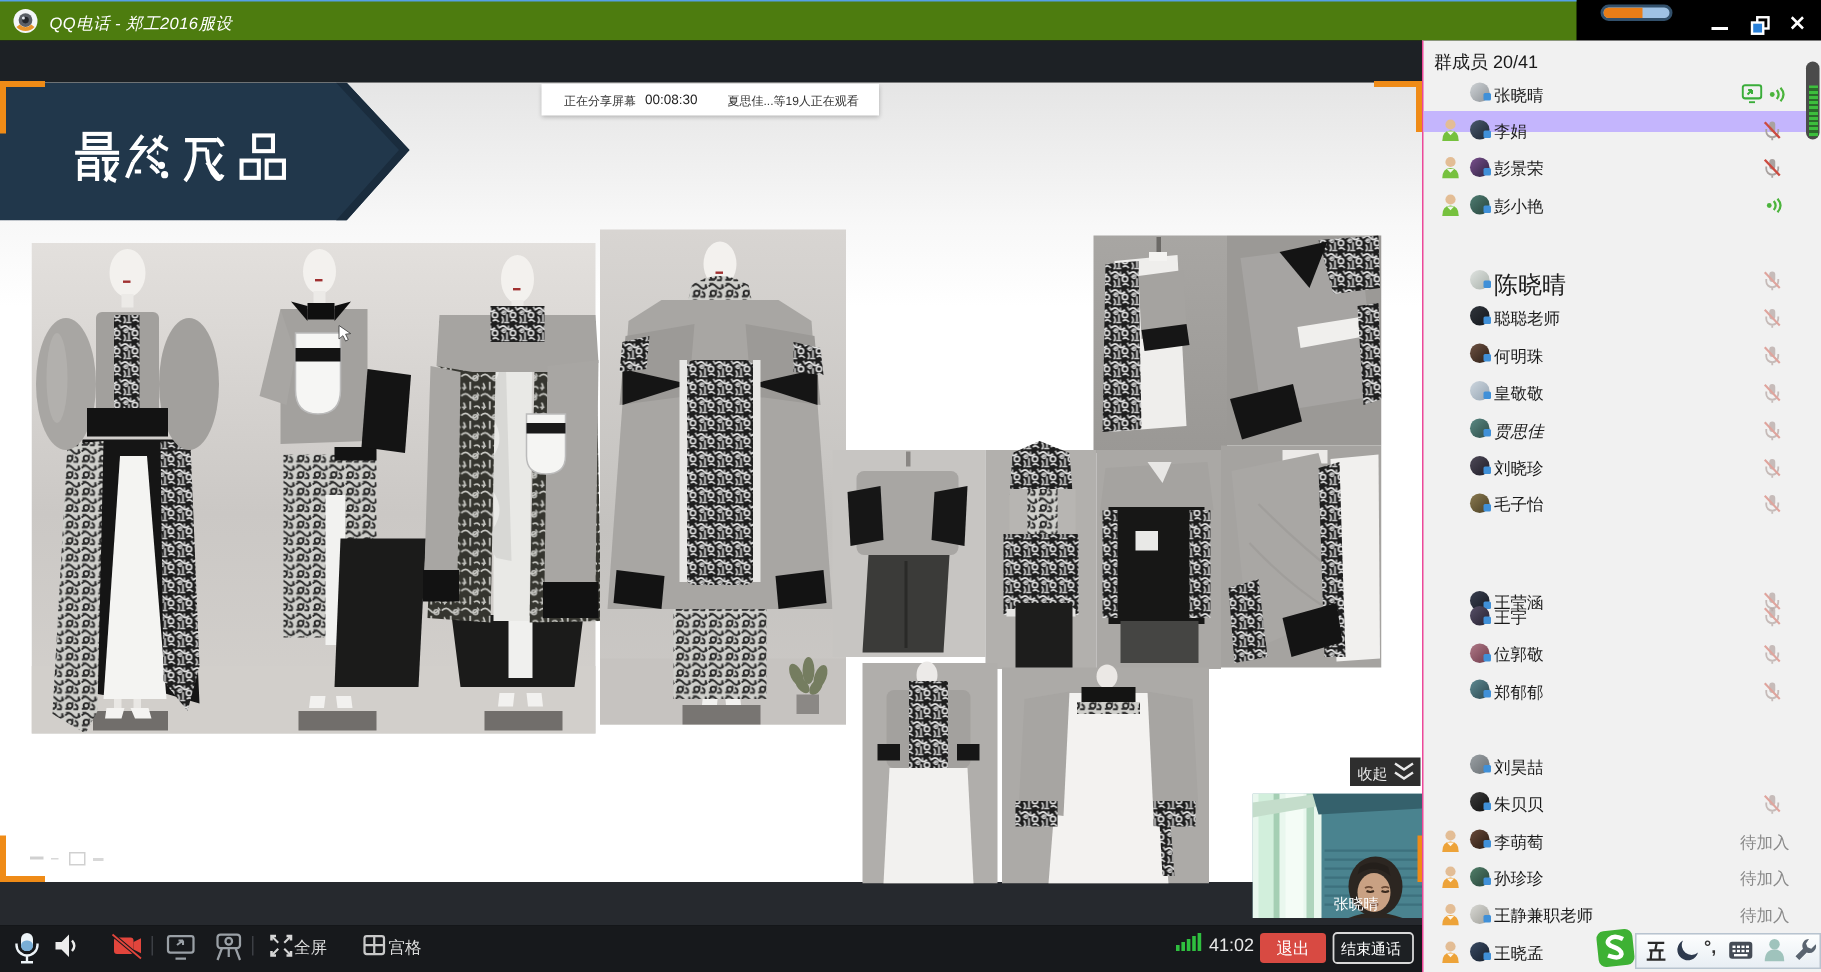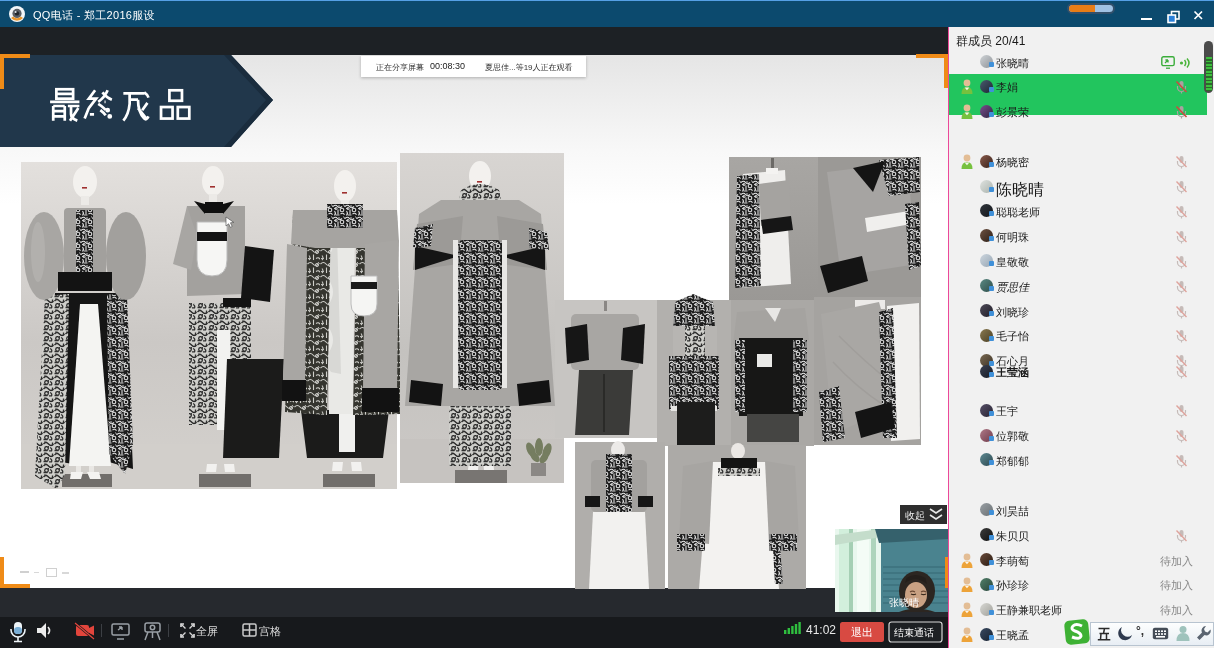--- a/index.html
+++ b/index.html
@@ -1,20 +1,20 @@
 <!DOCTYPE html>
 <html><head><meta charset="utf-8">
 <style>
 html,body{margin:0;padding:0;background:#000;}
 #app{position:relative;width:1214px;height:648px;overflow:hidden;font-family:"Liberation Sans",sans-serif;}
 .abs{position:absolute;}
 </style></head><body>
 <div id="app">
 
-<div class="abs" style="left:0;top:0;width:1214px;height:27px;background:#0c4a6e;border-top:1px solid #55a0e6;box-sizing:border-box;">
+<div class="abs" style="left:0;top:0;width:1051px;height:27px;background:#4d7c0f;border-top:1px solid #55a0e6;box-sizing:border-box;font-style:italic;">
   <svg class="abs" style="left:8px;top:4px" width="18" height="18" viewBox="0 0 18 18">
     <circle cx="9" cy="9" r="8" fill="#f4f6f8"></circle>
     <circle cx="9" cy="8.4" r="4.6" fill="#5a5f66"></circle>
     <circle cx="9" cy="8.4" r="2.2" fill="#23262b"></circle>
     <circle cx="7.6" cy="7" r="1" fill="#dfe4ea"></circle>
     <path d="M3 13 a8 8 0 0 0 12 0 l-2.2 -1.6 a5 5 0 0 1 -7.6 0 z" fill="#e8952c"></path>
   </svg>
   <div class="abs" style="left:33px;top:7px;font-size:11px;color:#fff;letter-spacing:0.3px;">QQ电话 - 郑工2016服设</div>
   <div class="abs" style="left:1067px;top:2px;width:44px;height:7px;border:2px solid #32506b;border-radius:6px;background:#9fc2e4;overflow:hidden;">
     <div class="abs" style="left:0;top:0;width:26px;height:7px;background:#e87d17;"></div>
@@ -393,21 +393,21 @@
 <svg class="abs" style="left:212px;top:6px" width="14" height="13" viewBox="0 0 14 13">
           <rect x="0.8" y="0.8" width="12.4" height="8.8" rx="1.6" fill="none" stroke="#3aad3a" stroke-width="1.4"></rect>
           <path d="M4 7 l3 -3 m0 0 v2.6 m0 -2.6 h-2.6" stroke="#3aad3a" stroke-width="1.3" fill="none"></path>
           <path d="M5 12.2 h4" stroke="#3aad3a" stroke-width="1.3"></path>
         </svg>
 <svg class="abs" style="left:230px;top:7px" width="12" height="12" viewBox="0 0 12 12">
           <circle cx="2.5" cy="6" r="1.6" fill="#4bb43c"></circle>
           <path d="M5.5 3 q2.5 3 0 6 M8 1.5 q4 4.5 0 9" stroke="#4bb43c" stroke-width="1.5" fill="none"></path>
         </svg>
 </div>
-<div class="abs" style="left:0;top:47.4px;width:258px;height:41px;background:#22c55e;">
+<div class="abs" style="left:0;top:47.4px;width:258px;height:14px;background:#c4b5fd;">
 <svg class="abs" style="left:12px;top:5px" width="12" height="15" viewBox="0 0 12 15">
           <circle cx="6" cy="4" r="3.4" fill="#e3bd95"></circle>
           <path d="M0.5 15 q0 -7 5.5 -7 t5.5 7 z" fill="#76c13e"></path>
           <path d="M3.6 8.6 l2.4 2.6 2.4 -2.6" fill="#fff" opacity="0.9"></path>
         </svg>
 <div class="abs" style="left:31px;top:5.5px;width:13px;height:13px;border-radius:50%;background:linear-gradient(135deg,#4a5a6e,#1d2633);"></div>
 <div class="abs" style="left:40px;top:12.5px;width:5px;height:5px;border-radius:1px;background:#4090d8;"></div>
 <div class="abs" style="left:47px;top:6px;font-size:11px;color:#1a1a1a;white-space:nowrap;">李娟</div>
 <svg class="abs" style="left:226px;top:6px" width="13" height="14" viewBox="0 0 13 14">
           <rect x="4.5" y="1" width="4" height="7" rx="2" fill="#a9a2a0"></rect>
@@ -425,36 +425,32 @@
 <div class="abs" style="left:31px;top:5.5px;width:13px;height:13px;border-radius:50%;background:linear-gradient(135deg,#7a4f8e,#2f2440);"></div>
 <div class="abs" style="left:40px;top:12.5px;width:5px;height:5px;border-radius:1px;background:#4090d8;"></div>
 <div class="abs" style="left:47px;top:6px;font-size:11px;color:#1a1a1a;white-space:nowrap;">彭景荣</div>
 <svg class="abs" style="left:226px;top:6px" width="13" height="14" viewBox="0 0 13 14">
           <rect x="4.5" y="1" width="4" height="7" rx="2" fill="#a9a2a0"></rect>
           <path d="M2.5 6 v1.5 a4 4 0 0 0 8 0 V6" stroke="#a9a2a0" stroke-width="1.2" fill="none"></path>
           <path d="M6.5 12 v1.5" stroke="#a9a2a0" stroke-width="1.2"></path>
           <path d="M1.5 1.5 l10 10.5" stroke="#cc4b40" stroke-width="1.6"></path>
         </svg>
 </div>
-<div class="abs" style="left:0;top:122.1px;width:258px;height:24.9px;">
+<div class="abs" style="left:0;top:97.2px;width:258px;height:24.9px;">
 <svg class="abs" style="left:12px;top:5px" width="12" height="15" viewBox="0 0 12 15">
           <circle cx="6" cy="4" r="3.4" fill="#e3bd95"></circle>
           <path d="M0.5 15 q0 -7 5.5 -7 t5.5 7 z" fill="#76c13e"></path>
           <path d="M3.6 8.6 l2.4 2.6 2.4 -2.6" fill="#fff" opacity="0.9"></path>
         </svg>
-<div class="abs" style="left:31px;top:5.5px;width:13px;height:13px;border-radius:50%;background:linear-gradient(135deg,#8a5a4a,#35201a);"></div>
-<div class="abs" style="left:40px;top:12.5px;width:5px;height:5px;border-radius:1px;background:#4090d8;"></div>
-<div class="abs" style="left:47px;top:6px;font-size:11px;color:#1a1a1a;white-space:nowrap;">杨晓密</div>
-<svg class="abs" style="left:226px;top:6px" width="13" height="14" viewBox="0 0 13 14">
-          <g opacity="0.75">
-            <rect x="4.5" y="1" width="4" height="7" rx="2" fill="#b7a9a6"></rect>
-            <path d="M2.5 6 v1.5 a4 4 0 0 0 8 0 V6" stroke="#b7a9a6" stroke-width="1.2" fill="none"></path>
-            <path d="M6.5 12 v1.5" stroke="#b7a9a6" stroke-width="1.2"></path>
-            <path d="M1.5 1.5 l10 10.5" stroke="#d98a80" stroke-width="1.4"></path>
-          </g>
+<div class="abs" style="left:31px;top:5.5px;width:13px;height:13px;border-radius:50%;background:linear-gradient(135deg,#4f7d72,#27443c);"></div>
+<div class="abs" style="left:40px;top:12.5px;width:5px;height:5px;border-radius:1px;background:#4090d8;"></div>
+<div class="abs" style="left:47px;top:6px;font-size:11px;color:#1a1a1a;white-space:nowrap;">彭小艳</div>
+<svg class="abs" style="left:228px;top:7px" width="12" height="12" viewBox="0 0 12 12">
+          <circle cx="2.5" cy="6" r="1.6" fill="#4bb43c"></circle>
+          <path d="M5.5 3 q2.5 3 0 6 M8 1.5 q4 4.5 0 9" stroke="#4bb43c" stroke-width="1.5" fill="none"></path>
         </svg>
 </div>
 <div class="abs" style="left:0;top:147.0px;width:258px;height:24.9px;">
 <div class="abs" style="left:31px;top:5.5px;width:13px;height:13px;border-radius:50%;background:linear-gradient(135deg,#dfe3e0,#aab2ac);"></div>
 <div class="abs" style="left:40px;top:12.5px;width:5px;height:5px;border-radius:1px;background:#4090d8;"></div>
 <div class="abs" style="left:47px;top:6px;font-size:16px;color:#1a1a1a;white-space:nowrap;">陈晓晴</div>
 <svg class="abs" style="left:226px;top:6px" width="13" height="14" viewBox="0 0 13 14">
           <g opacity="0.75">
             <rect x="4.5" y="1" width="4" height="7" rx="2" fill="#b7a9a6"></rect>
             <path d="M2.5 6 v1.5 a4 4 0 0 0 8 0 V6" stroke="#b7a9a6" stroke-width="1.2" fill="none"></path>
@@ -534,34 +530,21 @@
 <div class="abs" style="left:47px;top:6px;font-size:11px;color:#1a1a1a;white-space:nowrap;">毛子怡</div>
 <svg class="abs" style="left:226px;top:6px" width="13" height="14" viewBox="0 0 13 14">
           <g opacity="0.75">
             <rect x="4.5" y="1" width="4" height="7" rx="2" fill="#b7a9a6"></rect>
             <path d="M2.5 6 v1.5 a4 4 0 0 0 8 0 V6" stroke="#b7a9a6" stroke-width="1.2" fill="none"></path>
             <path d="M6.5 12 v1.5" stroke="#b7a9a6" stroke-width="1.2"></path>
             <path d="M1.5 1.5 l10 10.5" stroke="#d98a80" stroke-width="1.4"></path>
           </g>
         </svg>
 </div>
-<div class="abs" style="left:0;top:321.3px;width:258px;height:24.9px;">
-<div class="abs" style="left:31px;top:5.5px;width:13px;height:13px;border-radius:50%;background:linear-gradient(135deg,#7a6a52,#3c3226);"></div>
-<div class="abs" style="left:40px;top:12.5px;width:5px;height:5px;border-radius:1px;background:#4090d8;"></div>
-<div class="abs" style="left:47px;top:6px;font-size:11px;color:#1a1a1a;white-space:nowrap;">石心月</div>
-<svg class="abs" style="left:226px;top:6px" width="13" height="14" viewBox="0 0 13 14">
-          <g opacity="0.75">
-            <rect x="4.5" y="1" width="4" height="7" rx="2" fill="#b7a9a6"></rect>
-            <path d="M2.5 6 v1.5 a4 4 0 0 0 8 0 V6" stroke="#b7a9a6" stroke-width="1.2" fill="none"></path>
-            <path d="M6.5 12 v1.5" stroke="#b7a9a6" stroke-width="1.2"></path>
-            <path d="M1.5 1.5 l10 10.5" stroke="#d98a80" stroke-width="1.4"></path>
-          </g>
-        </svg>
-</div>
-<div class="abs" style="left:0;top:332px;width:258px;height:24.9px;font-weight:bold;">
+<div class="abs" style="left:0;top:361px;width:258px;height:24.9px;">
 <div class="abs" style="left:31px;top:5.5px;width:13px;height:13px;border-radius:50%;background:linear-gradient(135deg,#3a4050,#161a24);"></div>
 <div class="abs" style="left:40px;top:12.5px;width:5px;height:5px;border-radius:1px;background:#4090d8;"></div>
 <div class="abs" style="left:47px;top:6px;font-size:11px;color:#1a1a1a;white-space:nowrap;">王莹涵</div>
 <svg class="abs" style="left:226px;top:6px" width="13" height="14" viewBox="0 0 13 14">
           <g opacity="0.75">
             <rect x="4.5" y="1" width="4" height="7" rx="2" fill="#b7a9a6"></rect>
             <path d="M2.5 6 v1.5 a4 4 0 0 0 8 0 V6" stroke="#b7a9a6" stroke-width="1.2" fill="none"></path>
             <path d="M6.5 12 v1.5" stroke="#b7a9a6" stroke-width="1.2"></path>
             <path d="M1.5 1.5 l10 10.5" stroke="#d98a80" stroke-width="1.4"></path>
           </g>

